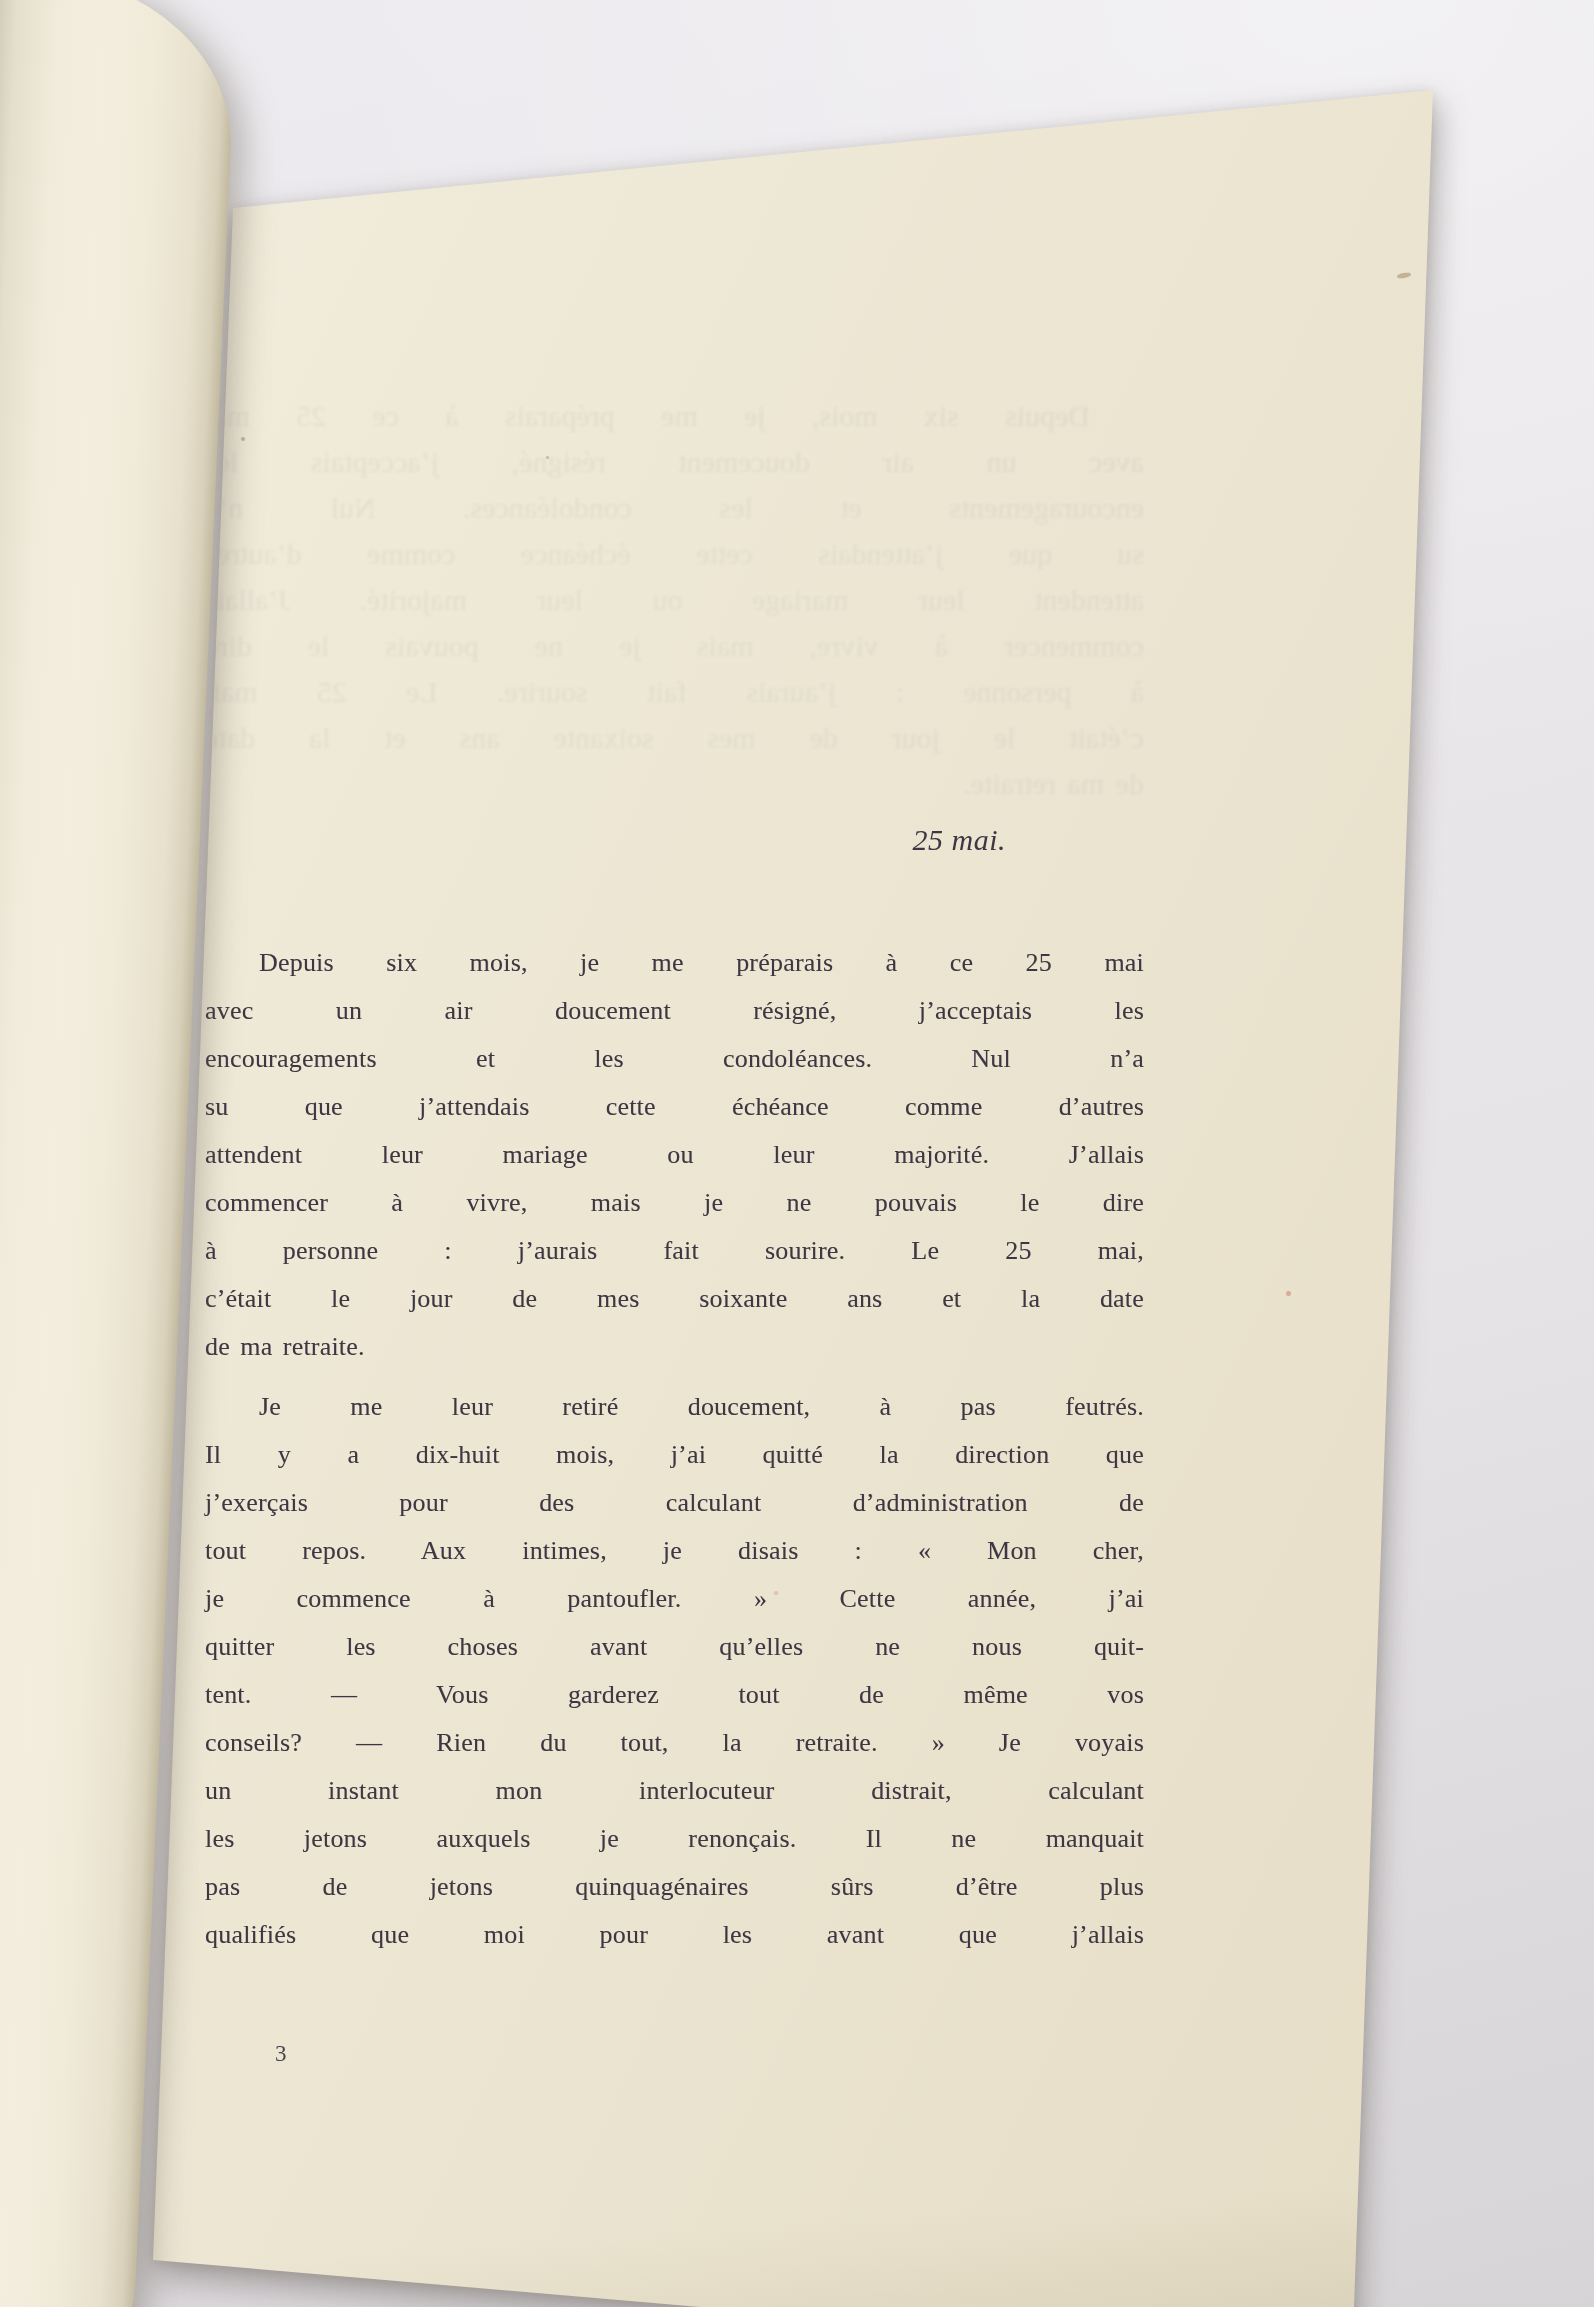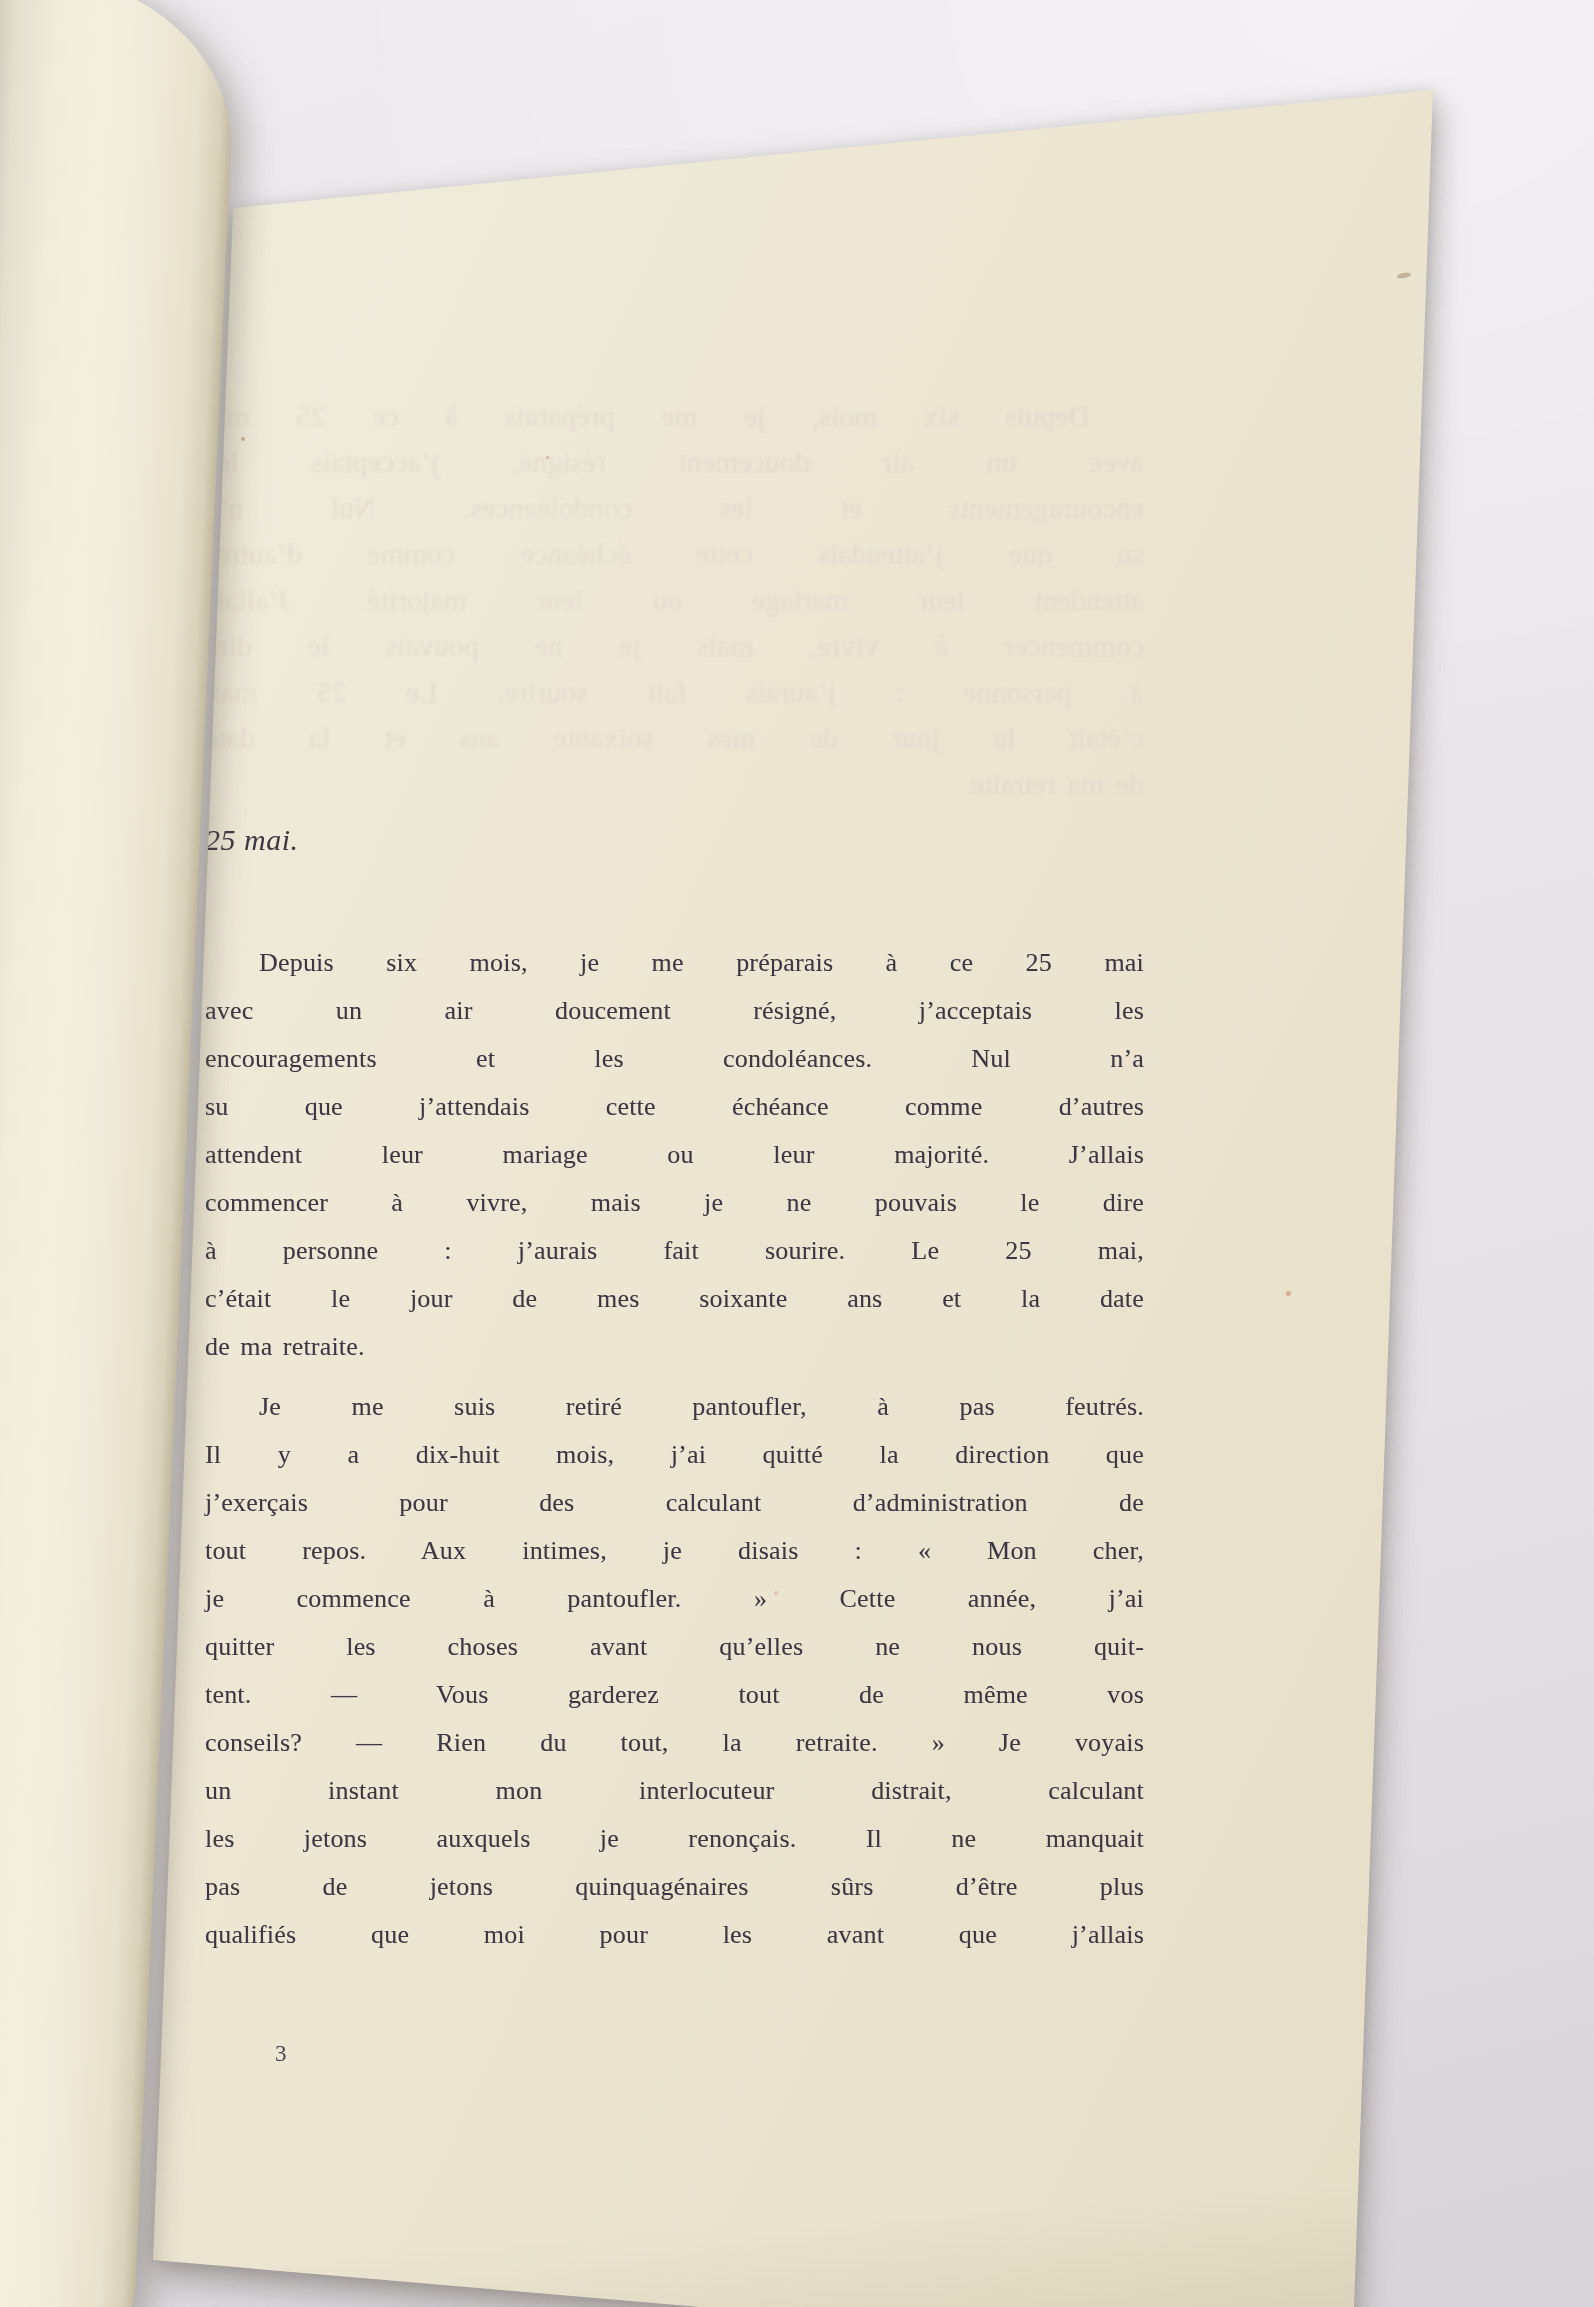--- a/index.html
+++ b/index.html
@@ -37,21 +37,21 @@
   .leaf{
     position:absolute;left:-12px;top:-28px;width:250px;height:2441px;
     transform:rotate(2.55deg);transform-origin:4.6px 4.6px;
     border-radius:0 198px 152px 0 / 0 166px 138px 0;
     background:linear-gradient(90deg,#b5afa2 0%,#cfc9ba 3.5%,#e4decd 12%,#f0ebda 28%,#f3eede 47%,#f0ead9 68%,#e8e1cd 86%,#d9d1ba 95%,#c2b9a0 100%);
   }
   
   .textlayer{position:absolute;inset:0;color:var(--ink,#3e3743);}
   .date-heading{
     position:absolute;left:205px;top:816px;width:939px;box-sizing:border-box;
-    padding-right:138px;
+    padding-right:138px;text-align:right;
     font-style:italic;font-size:30px;line-height:48px;letter-spacing:0.5px;
   }
   .para{position:absolute;left:205px;width:939px;font-size:26px;line-height:48px;
     letter-spacing:0.2px;word-spacing:.14em;
     text-shadow:0.3px 0.4px 0 rgba(62,55,67,.22);}
   #p1{top:939px;}
   #p2{top:1383px;}
   .line{text-align:justify;text-align-last:justify;white-space:normal;}
   .line.first{text-indent:54px;}
   .line.loose{text-align-last:left;}
@@ -99,21 +99,21 @@
           <div class="line">avec un air doucement résigné, j’acceptais les</div>
           <div class="line">encouragements et les condoléances. Nul n’a</div>
           <div class="line">su que j’attendais cette échéance comme d’autres</div>
           <div class="line">attendent leur mariage ou leur majorité. J’allais</div>
           <div class="line">commencer à vivre, mais je ne pouvais le dire</div>
           <div class="line">à personne : j’aurais fait sourire. Le 25 mai,</div>
           <div class="line">c’était le jour de mes soixante ans et la date</div>
           <div class="line loose">de ma retraite.</div>
         </div>
       <div class="para" id="p2">
-          <div class="line first">Je me suis retiré pantoufler, à pas feutrés.</div>
+          <div class="line first">Je me leur retiré doucement, à pas feutrés.</div>
           <div class="line">Il y a dix-huit mois, j’ai quitté la direction que</div>
           <div class="line">j’exerçais pour des calculant d’administration de</div>
           <div class="line">tout repos. Aux intimes, je disais : « Mon cher,</div>
           <div class="line">je commence à pantoufler. » Cette année, j’ai</div>
           <div class="line">quitter les choses avant qu’elles ne nous quit-</div>
           <div class="line">tent. — Vous garderez tout de même vos</div>
           <div class="line">conseils? — Rien du tout, la retraite. » Je voyais</div>
           <div class="line">un instant mon interlocuteur distrait, calculant</div>
           <div class="line">les jetons auxquels je renonçais. Il ne manquait</div>
           <div class="line">pas de jetons quinquagénaires sûrs d’être plus</div>

